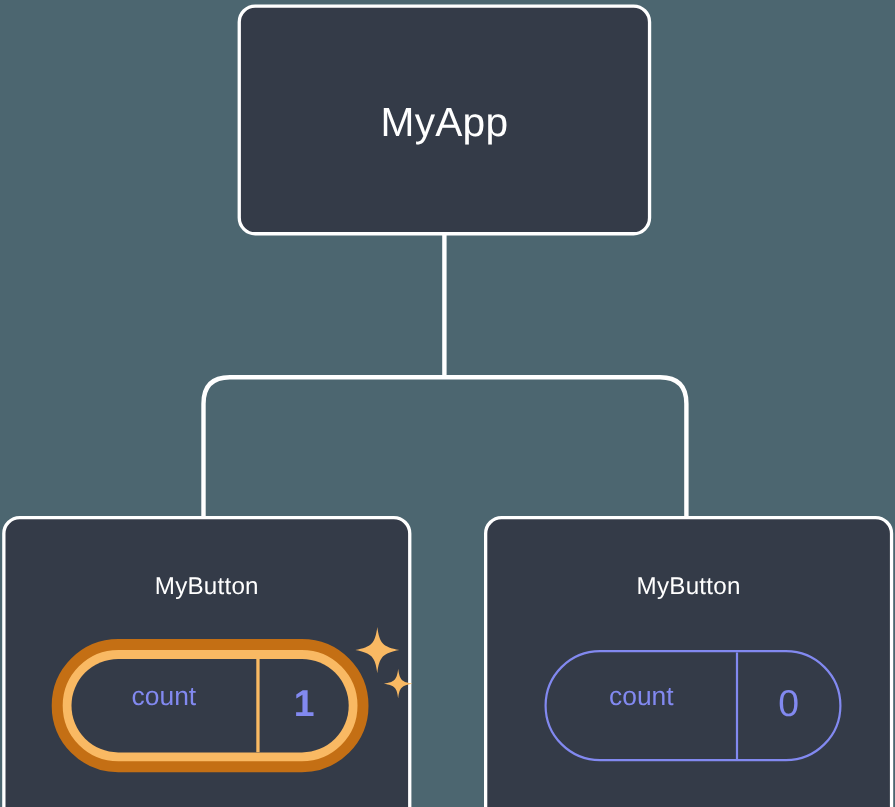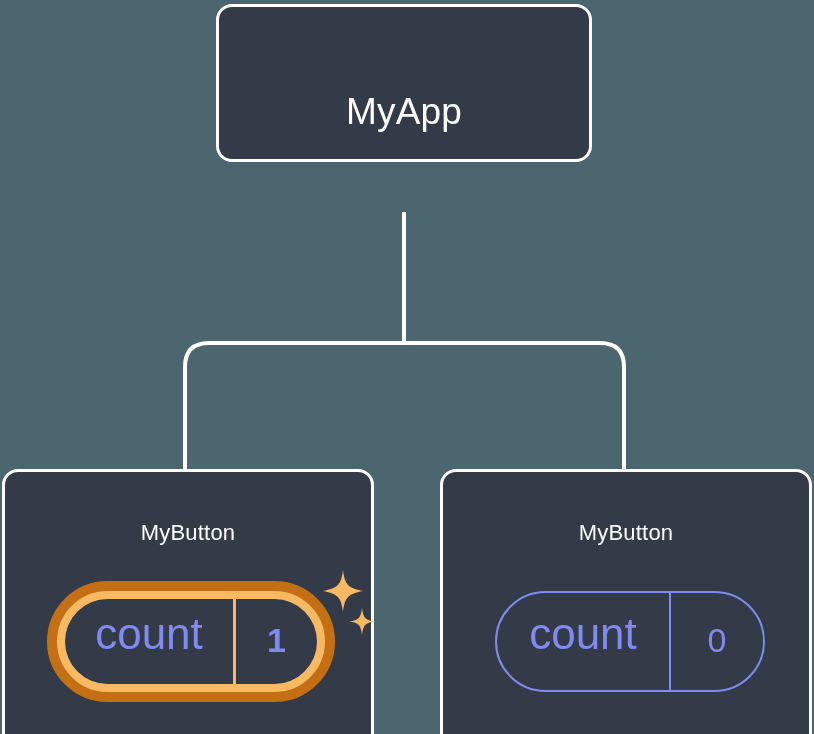--- a/index.html
+++ b/index.html
@@ -32,21 +32,21 @@
     position: absolute;
     background: #343b48;
     border: 3px solid #ffffff;
     border-radius: 16px;
     box-sizing: border-box;
   }
   .node-root {
     left: 216px;
     top: 4px;
     width: 376px;
-    height: 158px;
+    height: 210px;
   }
   .node-child-left {
     left: 2px;
     top: 469px;
     width: 372px;
     height: 300px;
   }
   .node-child-right {
     left: 440px;
     top: 469px;
@@ -98,21 +98,21 @@
   }
 
   .pill-key, .pill-val {
     display: flex;
     align-items: center;
     justify-content: center;
     box-sizing: border-box;
   }
   .pill-key {
     flex: 0 0 172px;
-    font-size: 44px;
+    font-size: 24px;
     font-weight: 400;
     padding-bottom: 15px;
   }
   .pill-val {
     flex: 1 1 auto;
     font-size: 34px;
     padding-bottom: 3px;
   }
 
   

